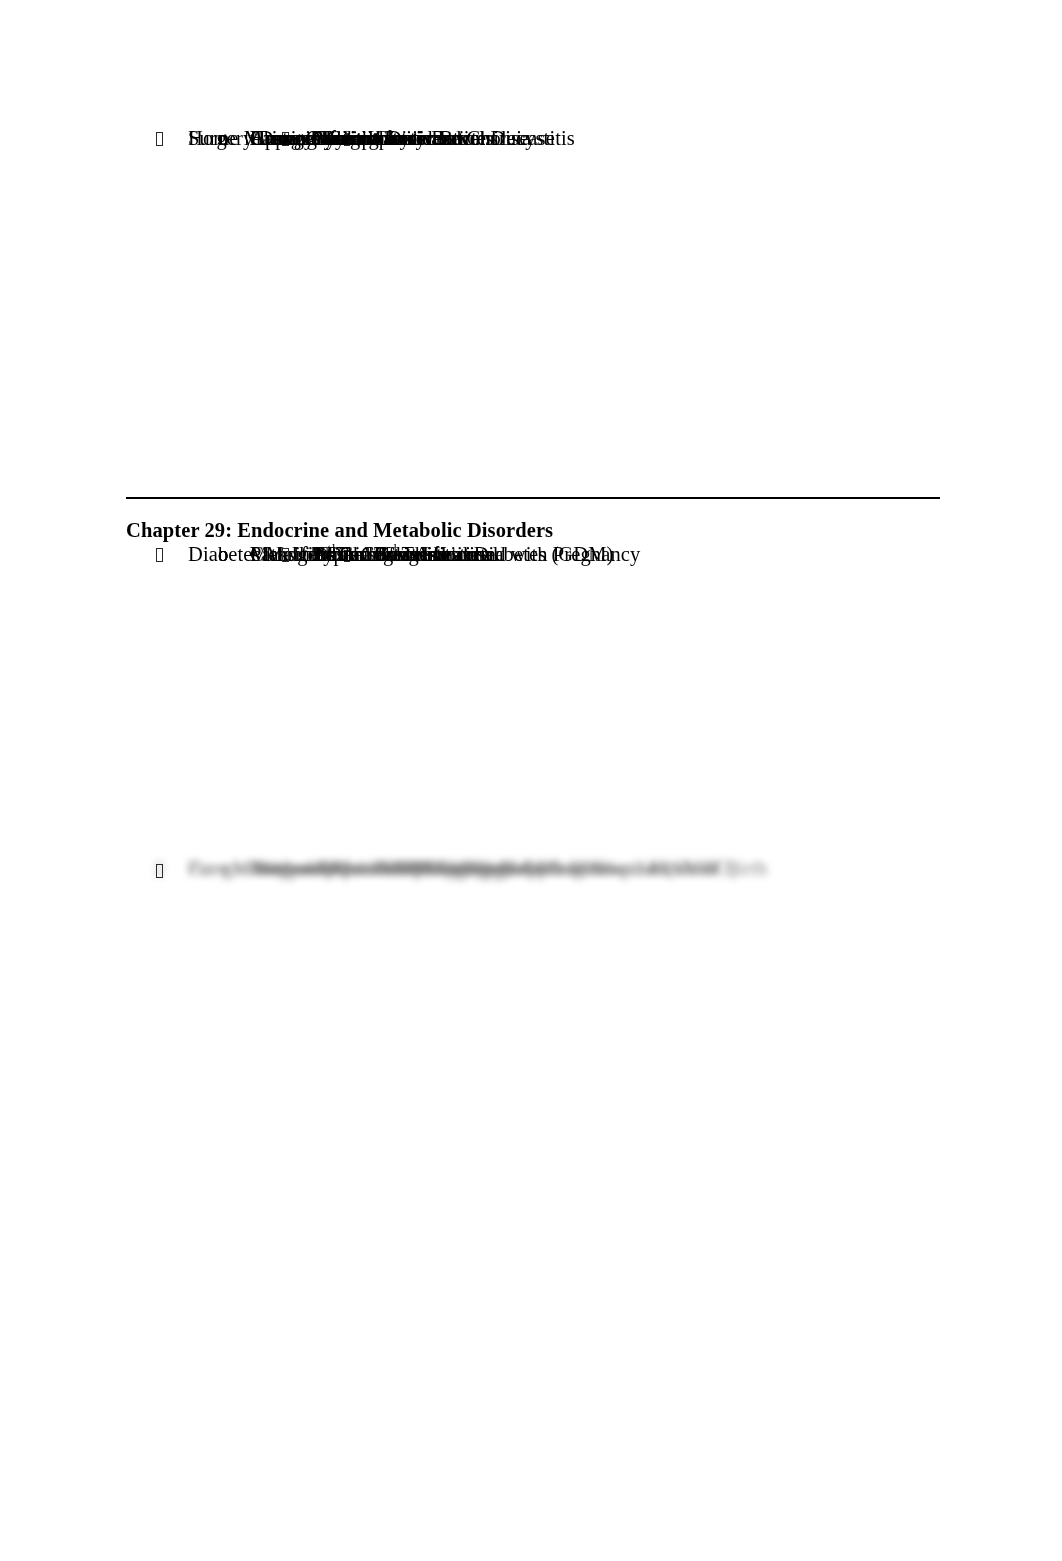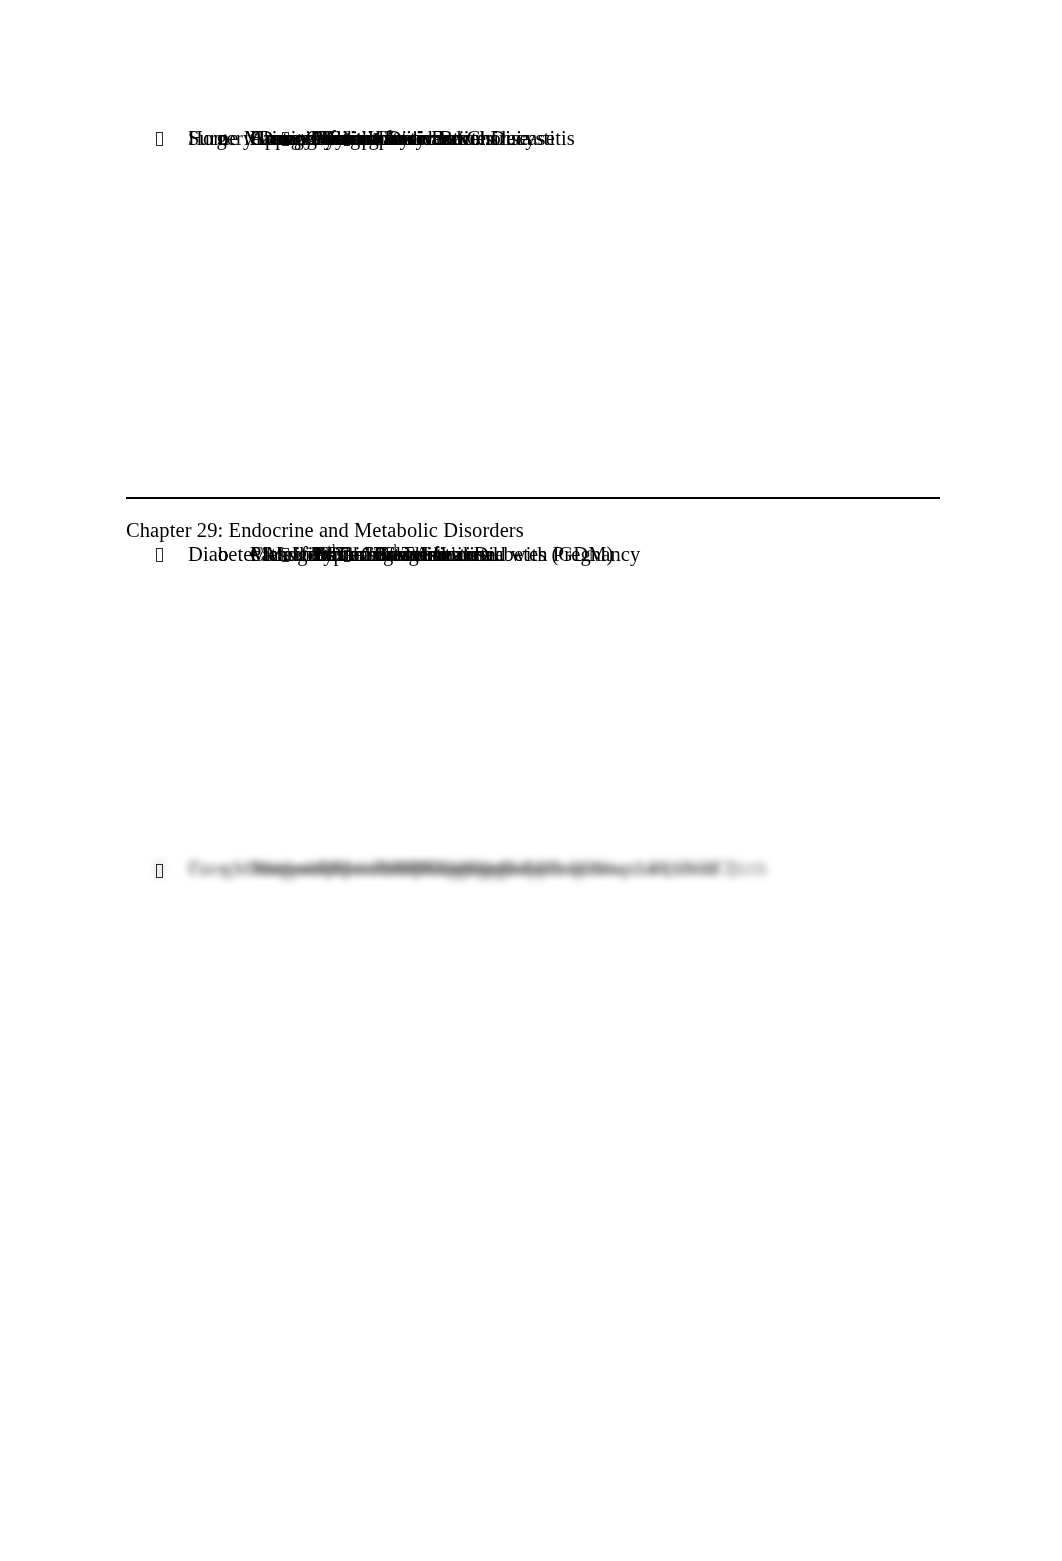--- a/index.html
+++ b/index.html
@@ -68,21 +68,21 @@
 
   .lvl2 > .marker { left: 218px; font-size: 20.5px; }
   .lvl2 > .label  { left: 250px; }
 
   .lvl3 > .marker { left: 282px; }
   .lvl3 > .label  { left: 312px; }
 
   .lvl4 > .marker { left: 344px; }
   .lvl4 > .label  { left: 374px; }
 
-  .lvl0 > .label  { left: 126px; }
+  .lvl0 > .label  { left: 126px; font-weight: bold; }
 
   sup {
     font-size: 0.62em;
     vertical-align: super;
     line-height: 0;
   }
 
   
   #section-rule {
     position: absolute;

